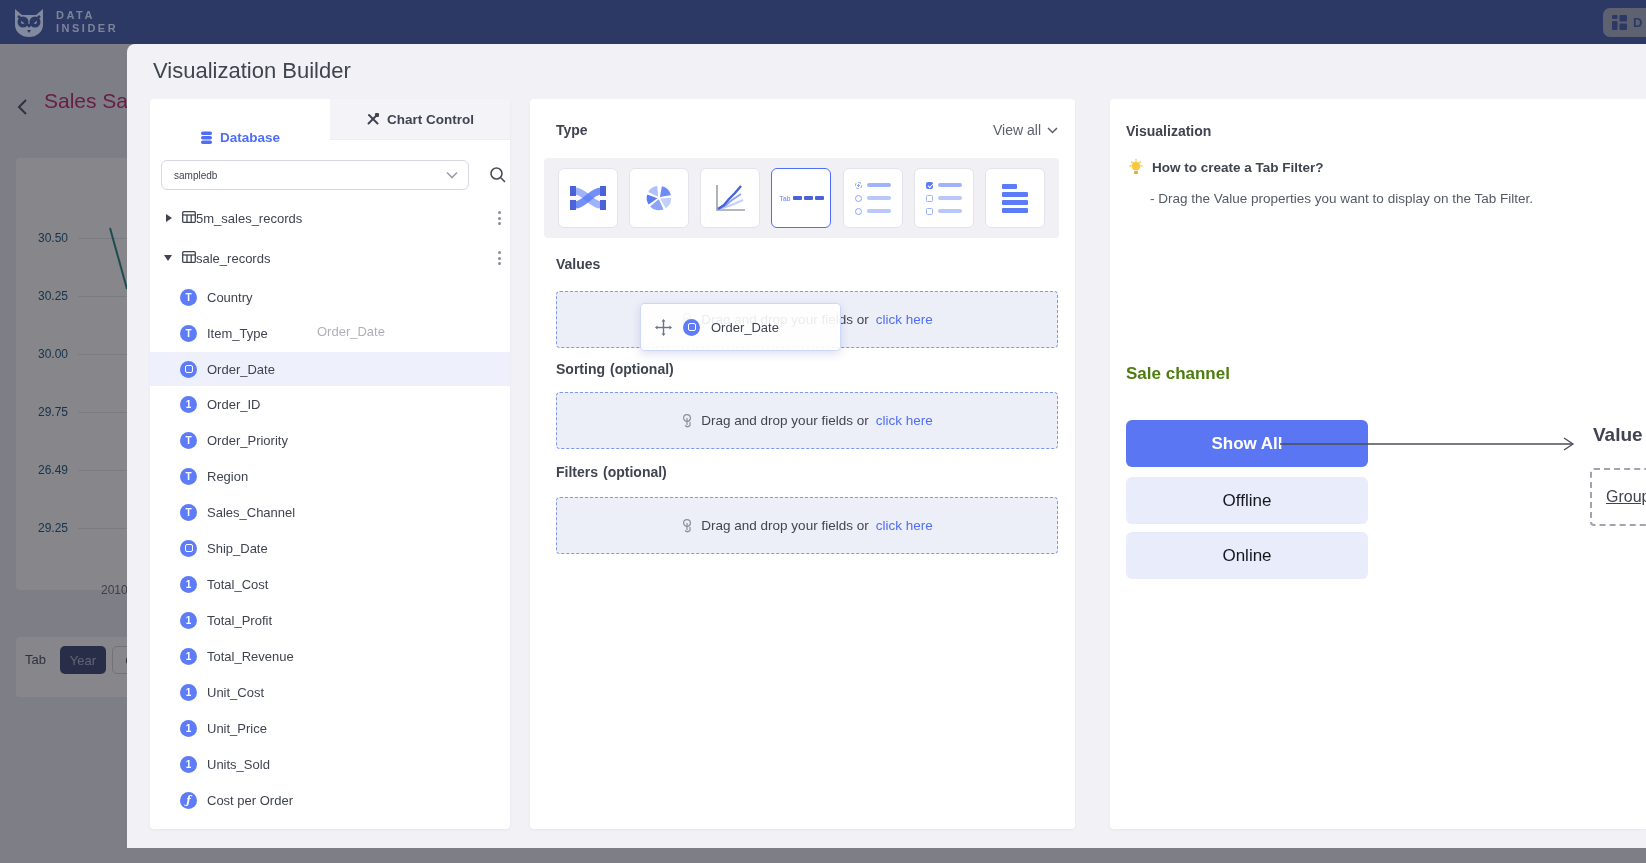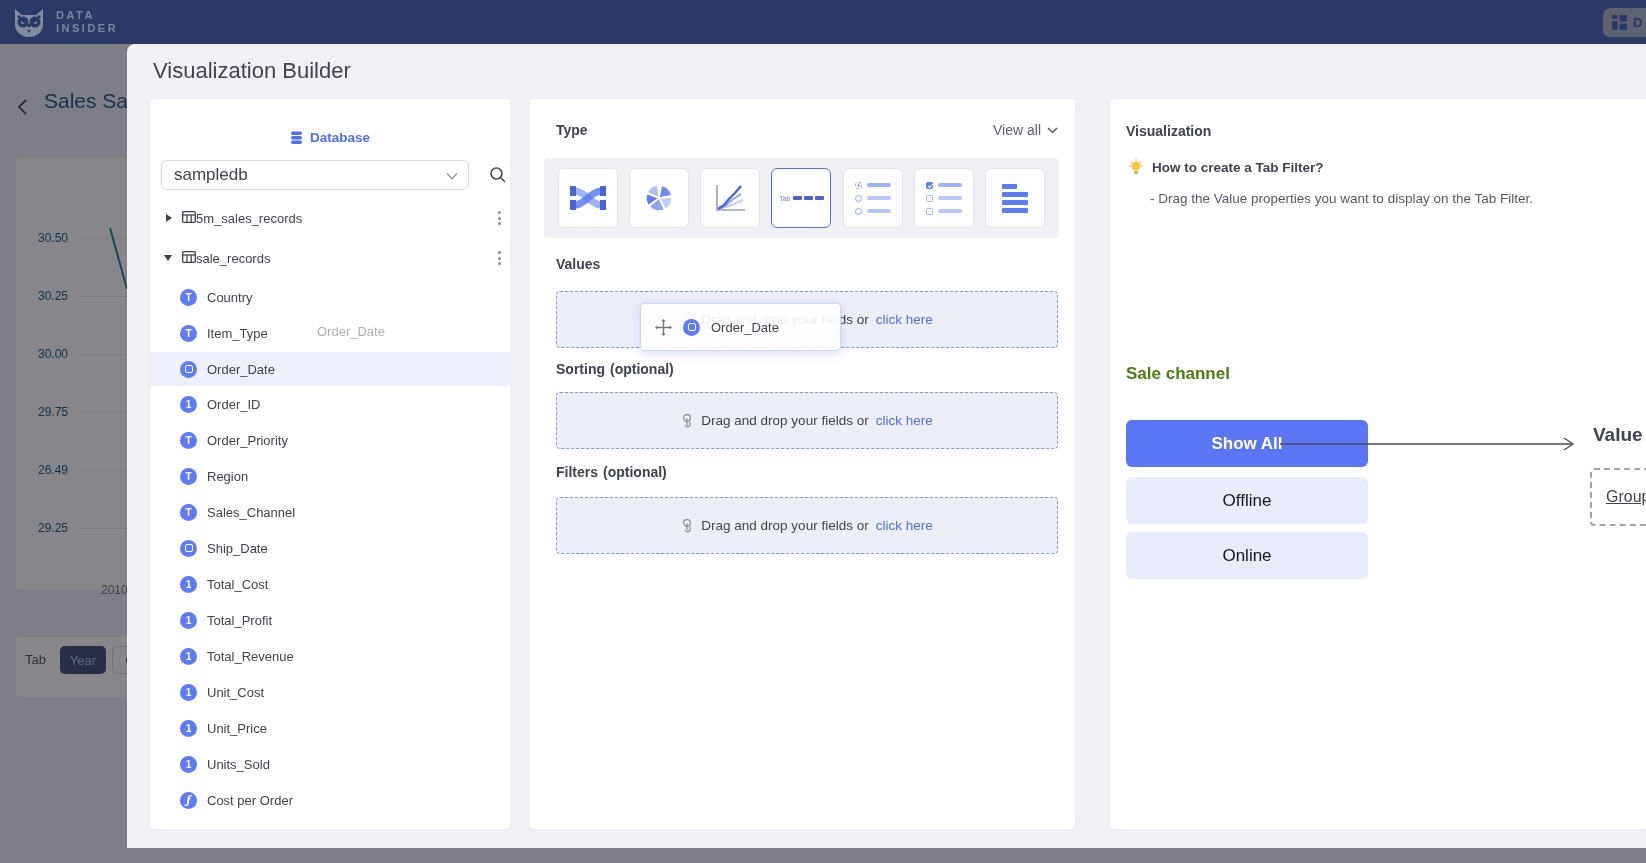--- a/index.html
+++ b/index.html
@@ -8,21 +8,21 @@
 
   
   .topbar { position:absolute; top:0; left:0; width:1646px; height:44px; background:#2c3965; z-index:30; }
   .brand { position:absolute; left:10px; top:3px; display:flex; align-items:center; }
   .brand-text { margin-left:8px; color:#7d8499; font-size:11px; font-weight:bold; letter-spacing:2.5px; line-height:13px; }
   .dash-btn { position:absolute; left:1603px; top:8px; width:70px; height:29px; background:#5d6170; border-radius:7px; display:flex; align-items:center; padding-left:9px; gap:6px; color:#2c3965; font-size:13px; font-weight:bold; }
 
   
   .bg { position:absolute; inset:0; z-index:1; }
   .bg-back { position:absolute; left:16px; top:97px; }
-  .bg-title { position:absolute; left:44px; top:89px; font-size:21px; color:#0c4a6e; }
+  .bg-title { position:absolute; left:44px; top:89px; font-size:21px; color:#be185d; }
   .bg-card { position:absolute; left:16px; top:158px; width:200px; height:432px; background:#ffffff; border-radius:4px; }
   .ytick { position:absolute; width:52px; text-align:right; font-size:12px; color:#0c4a6e; }
   .gline { position:absolute; left:62px; width:138px; height:1px; background:#e7e7ee; }
   .xtick { position:absolute; left:85px; top:377px; font-size:12px; color:#5f6368;margin-top:48px; }
   .bg-foot { position:absolute; left:16px; top:637px; width:200px; height:60px; background:#ffffff; border-radius:4px; }
   .foot-tab { position:absolute; left:9px; top:15px; font-size:13px; color:#3f4450; }
   .pill-year { position:absolute; left:44px; top:9px; width:46px; height:28px; background:#2f3d6b; border-radius:5px; color:#aab3cf; font-size:13px; display:flex; align-items:center; justify-content:center; }
   .pill-qu { position:absolute; left:96px; top:9px; width:44px; height:28px; background:#ffffff; border:1px solid #d0d0d8; border-radius:5px; color:#3f4450; font-size:13px; display:flex; align-items:center; justify-content:center; }
 
   
@@ -34,21 +34,21 @@
   .panel { position:absolute; top:55px; height:730px; background:#ffffff; border-radius:4px; box-shadow:0 1px 3px rgba(30,30,60,0.05); }
   .panel-left   { left:23px;  width:360px; }
   .panel-middle { left:403px; width:545px; }
   .panel-right  { left:983px; width:536px; border-radius:4px 0 0 4px; }
 
   
   .ltabs { display:flex; height:41px; }
   .ltab { flex:1; display:flex; align-items:center; justify-content:center; gap:7px; font-size:13.5px; font-weight:bold; cursor:pointer; }
   .ltab.active { color:#4f6ef7; background:#ffffff; border-radius:4px 0 0 0;margin-top:36px; }
   .ltab.inactive { color:#3f4450; background:#f4f4f8; border-bottom:1px solid #ececf1; border-radius:0 4px 0 0; }
-  .db-select { position:absolute; left:11px; top:61px; width:308px; height:30px; border:1px solid #d7d7e0; border-radius:6px; background:#fff; display:flex; align-items:center; padding:0 10px 0 12px; font-size:17px; color:#3f4450; }
+  .db-select { position:absolute; left:11px; top:61px; width:308px; height:30px; border:1px solid #d7d7e0; border-radius:6px; background:#fff; display:flex; align-items:center; padding:0 10px 0 12px; font-size:10px; color:#3f4450; }
   .db-select .chev { margin-left:auto; }
   .search-btn { position:absolute; left:336px; top:64px; width:24px; height:24px; display:flex; align-items:center; justify-content:center; }
   .trow { position:absolute; left:0; width:360px; height:28px; display:flex; align-items:center; font-size:13px; color:#3f4450; }
   .caret-r { width:0; height:0; border-left:6px solid #3f4450; border-top:4.5px solid transparent; border-bottom:4.5px solid transparent; margin-left:16px; }
   .caret-d { width:0; height:0; border-top:6px solid #3f4450; border-left:4.5px solid transparent; border-right:4.5px solid transparent; margin-left:14px; }
   .tbl-ic { margin-left:10px; }
   .trow .lbl { }
   .kebab { position:absolute; left:344px; display:flex; flex-direction:column; gap:2.5px; padding:4px; }
   .kebab i { width:3px; height:3px; border-radius:50%; background:#8b8d97; }
   .frow { position:absolute; left:0; width:360px; height:34px; display:flex; align-items:center; font-size:13px; color:#3f4450; }
@@ -172,20 +172,28 @@
   <div class="panel panel-left">
     <div class="ltabs">
       <div class="ltab active">
         <svg width="13" height="14" viewBox="0 0 13 14">
           <rect x="1" y="0.5" width="11" height="3.4" rx="1.7" fill="#4f6ef7"></rect>
           <rect x="1" y="5" width="11" height="3.4" rx="1.7" fill="#4f6ef7"></rect>
           <rect x="1" y="9.5" width="11" height="3.4" rx="1.7" fill="#4f6ef7"></rect>
         </svg>
         <span>Database</span>
       </div>
+      <div class="ltab inactive">
+        <svg width="14" height="14" viewBox="0 0 14 14">
+          <line x1="2.5" y1="11.5" x2="11" y2="3" stroke="#3f4450" stroke-width="2" stroke-linecap="round"></line>
+          <line x1="3" y1="3" x2="11.5" y2="11.5" stroke="#3f4450" stroke-width="2" stroke-linecap="round"></line>
+          <rect x="9" y="1" width="4" height="4" rx="1" fill="#3f4450"></rect>
+        </svg>
+        <span>Chart Control</span>
+      </div>
     </div>
 
     <div class="db-select">
       <span>sampledb</span>
       <span class="chev">
         <svg width="12" height="8" viewBox="0 0 12 8">
             <polyline points="1,1.5 6,6.5 11,1.5" fill="none" stroke="#9aa0ab" stroke-width="1.6"></polyline>
           </svg>
       </span>
     </div>

